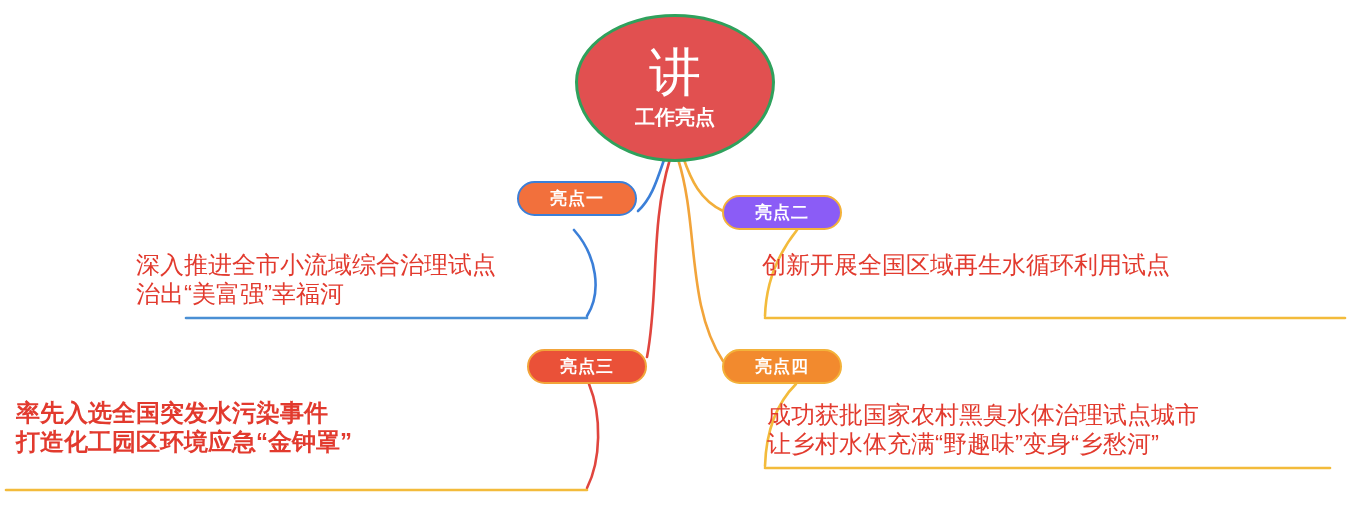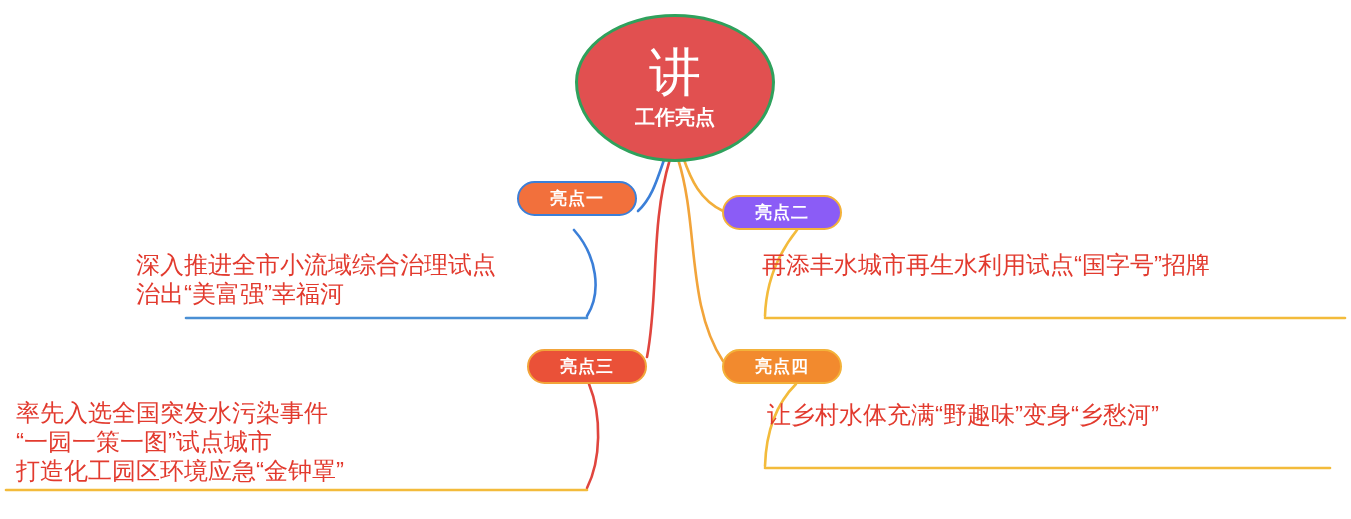--- a/index.html
+++ b/index.html
@@ -64,21 +64,21 @@
   
   .tblock {
     position: absolute;
     color: #e23a2e;
     font-size: 24px;
     line-height: 29px;
     text-align: left;
   }
   #tb1 { left: 136px; top: 250px; width: 500px; }
   #tb2 { left: 762px; top: 250px; width: 586px; }
-  #tb3 { left: 16px;  top: 398px; width: 560px; }
+  #tb3 { left: 16px;  top: 398px; width: 560px; font-weight: bold; }
   #tb4 { left: 767px; top: 400px; width: 560px; }
 </style>
 </head>
 <body>
 
 <div class="canvas">
 
   <svg class="connectors" viewBox="0 0 1351 519" aria-hidden="true">
 
     <path d="M 665 157 C 657 180, 652 198, 638 211" stroke="#3b7fd8"></path>
@@ -107,26 +107,26 @@
   <div class="badge b2">亮点二</div>
   <div class="badge b4">亮点四</div>
   <div class="badge b3">亮点三</div>
 
   <div class="tblock" id="tb1">
     <div>深入推进全市小流域综合治理试点</div>
     <div>治出“美富强”幸福河</div>
   </div>
 
   <div class="tblock" id="tb2">
-    <div>再添丰水城市再生水利用试点“国字号”招牌</div>
+    <div>创新开展全国区域再生水循环利用试点</div>
   </div>
 
   <div class="tblock" id="tb3">
     <div>率先入选全国突发水污染事件</div>
-    <div>“一园一策一图”试点城市</div>
     <div>打造化工园区环境应急“金钟罩”</div>
   </div>
 
   <div class="tblock" id="tb4">
+    <div>成功获批国家农村黑臭水体治理试点城市</div>
     <div>让乡村水体充满“野趣味”变身“乡愁河”</div>
   </div>
 
 </div>
 
 </body></html>

